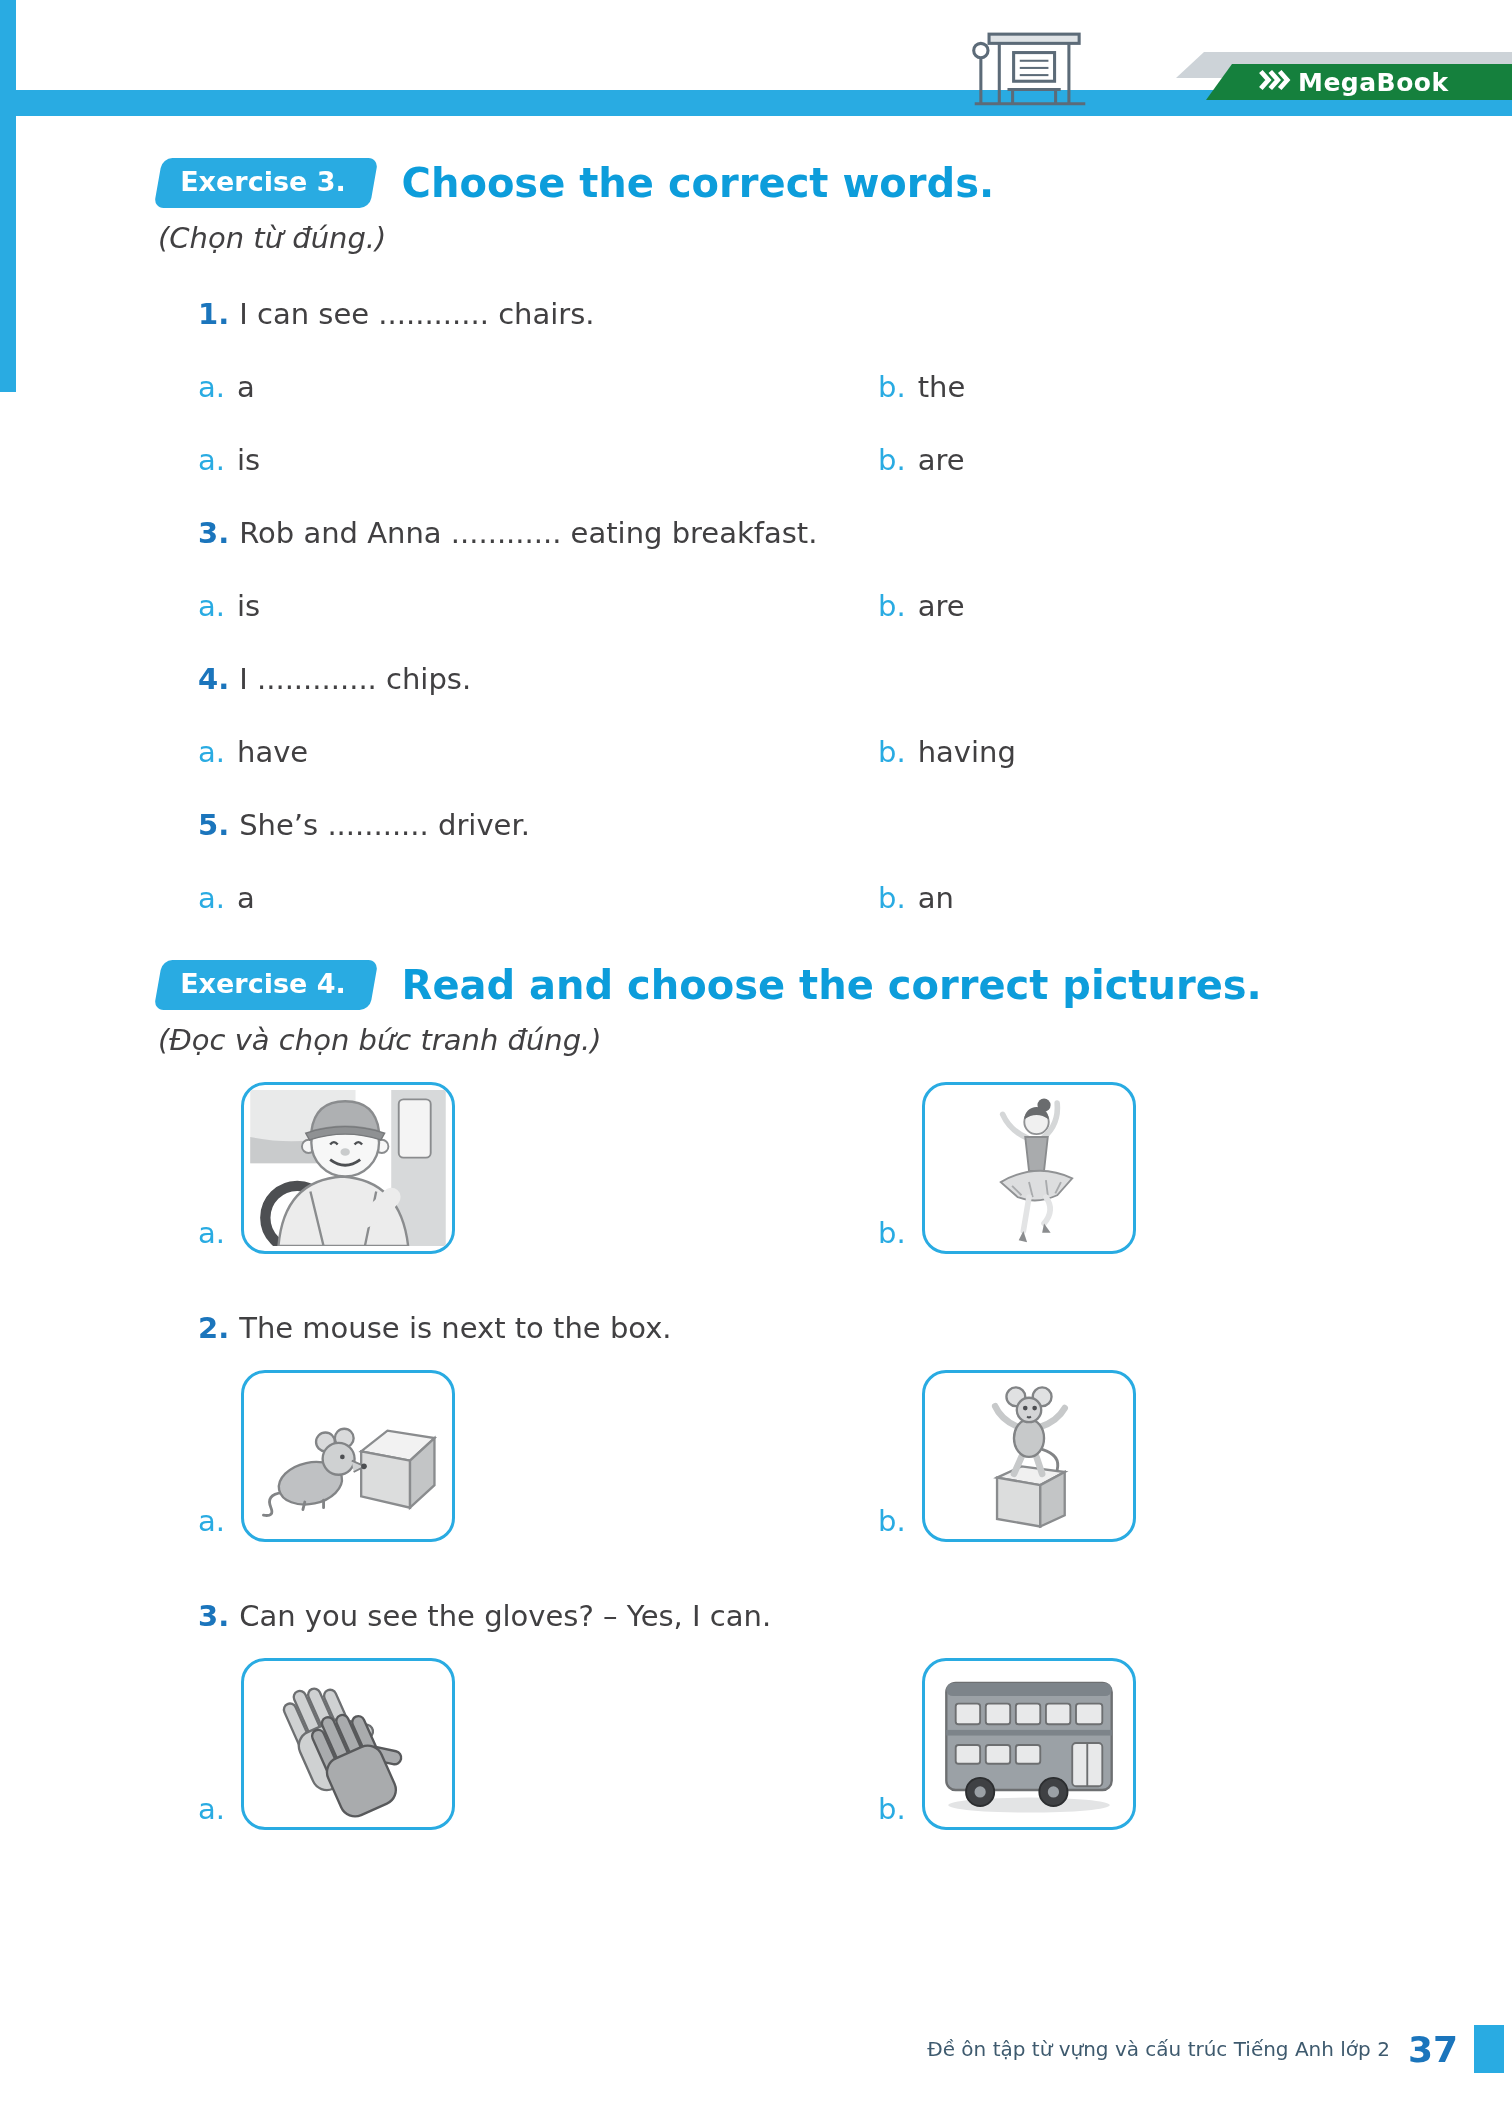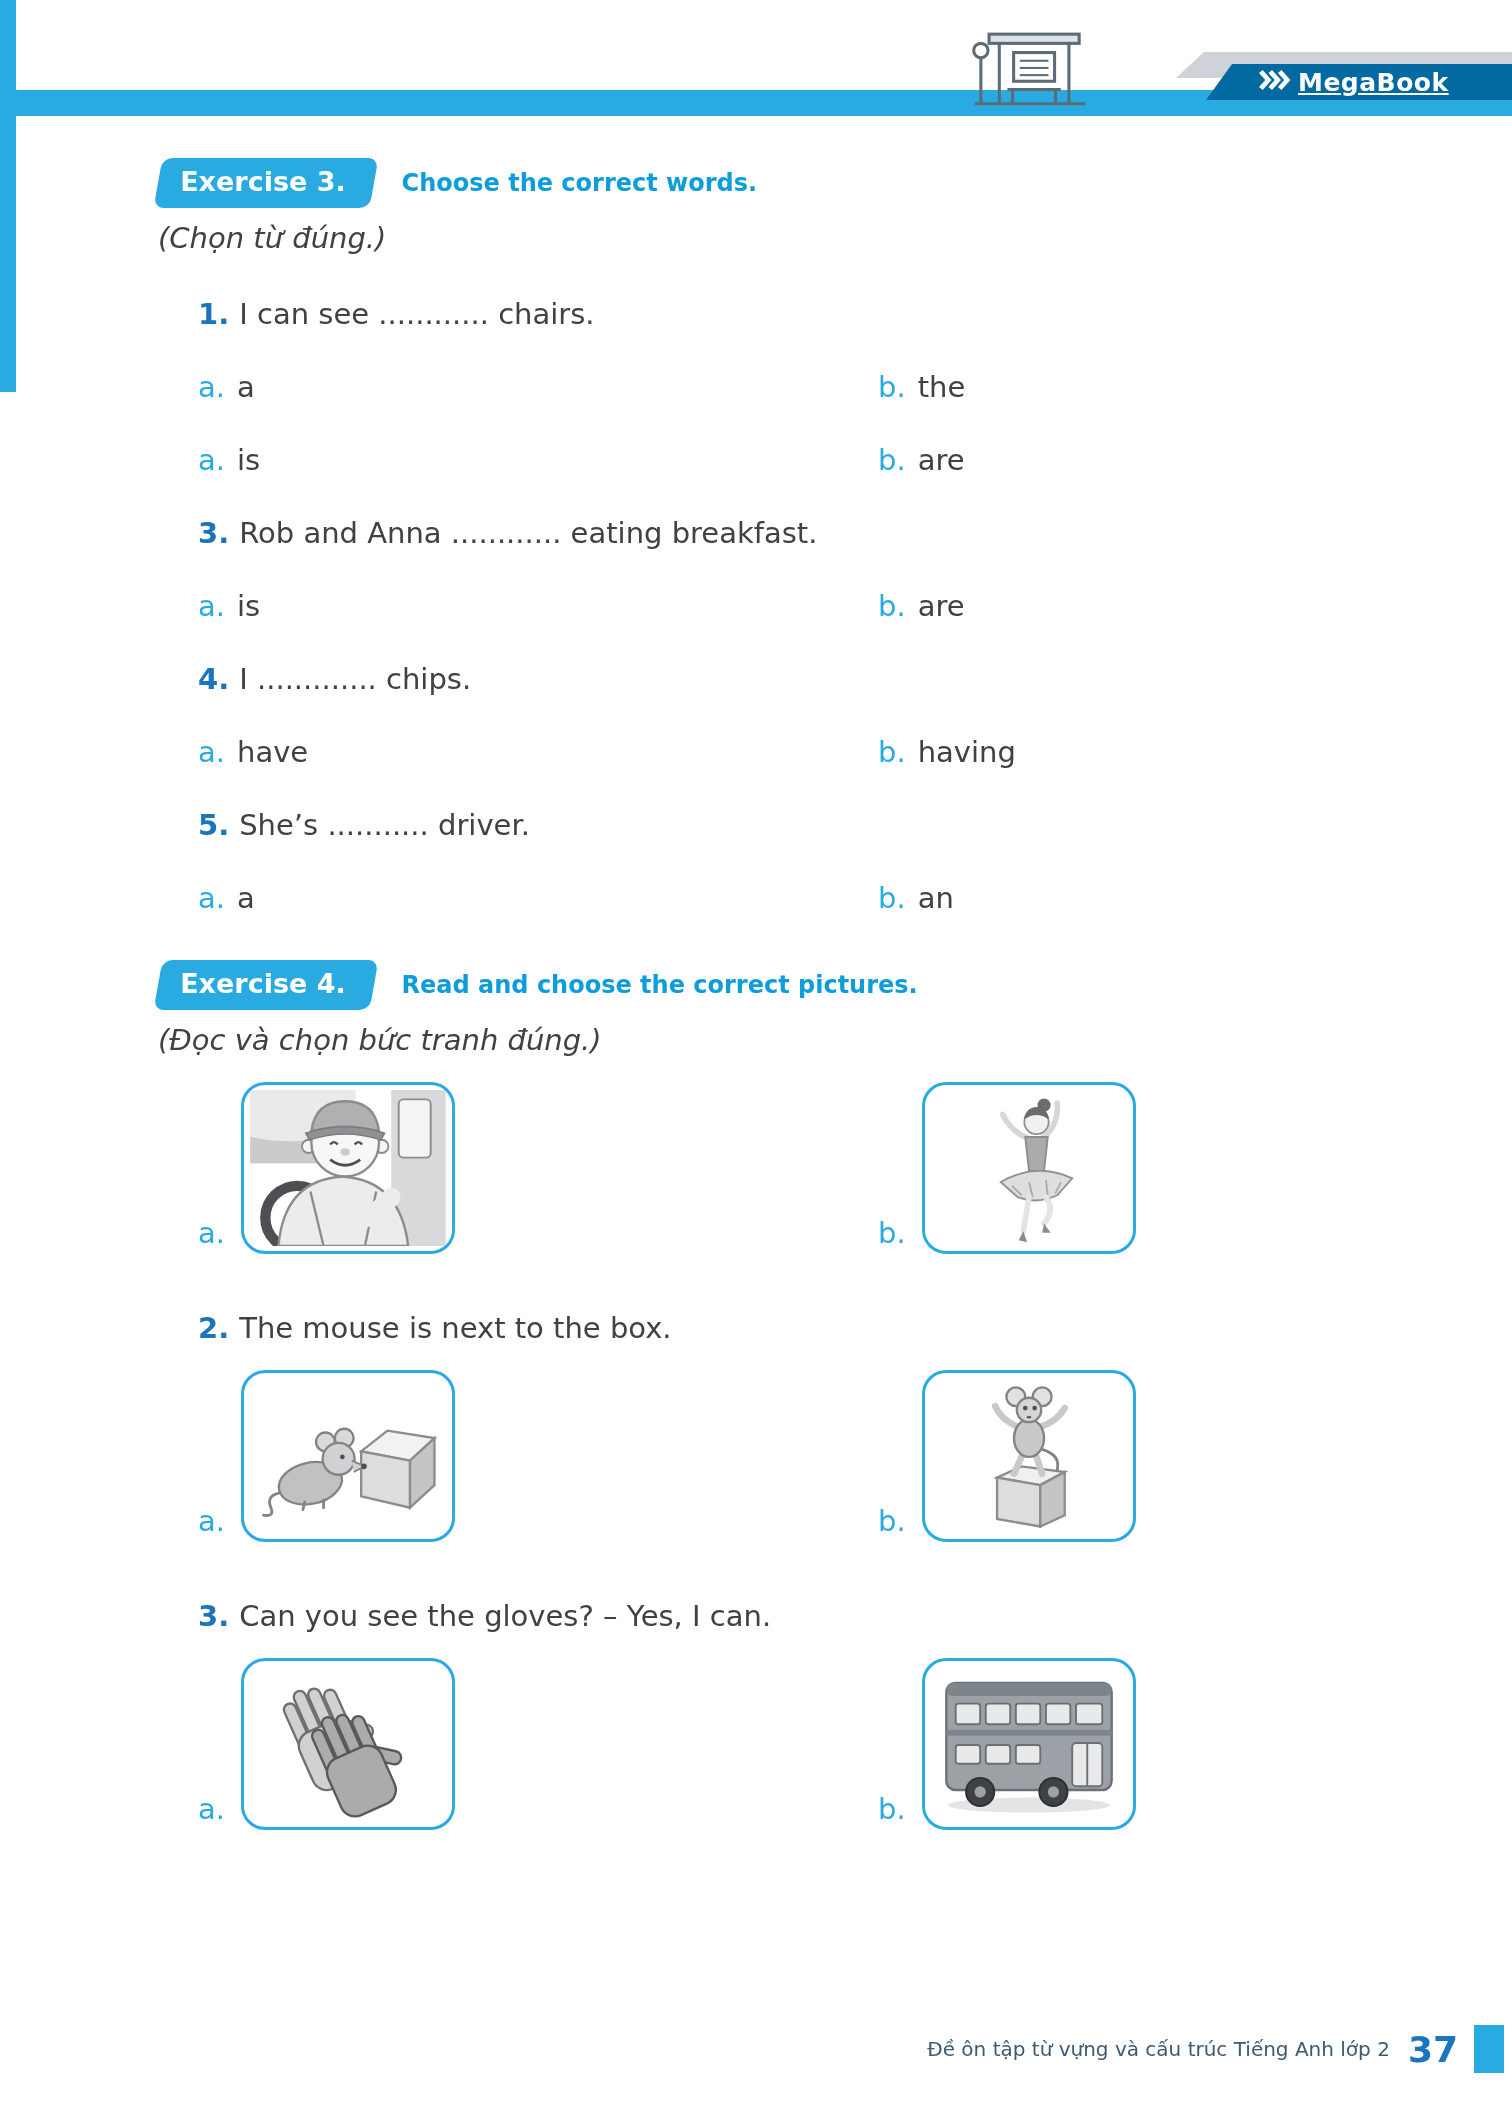--- a/index.html
+++ b/index.html
@@ -26,26 +26,25 @@
   }
   .banner-gray {
     position: absolute; top:52px; right:0;
     width: 336px; height: 26px;
     background: #cdd3d8;
     clip-path: polygon(28px 0, 100% 0, 100% 100%, 0 100%);
   }
   .banner-cyan {
     position: absolute; top:64px; right:0;
     width: 306px; height: 36px;
-    background: #0369a1;
+    background: #15803d;
     clip-path: polygon(26px 0, 100% 0, 100% 100%, 0 100%);
     display: flex; align-items: center;
     padding-left: 52px;
     color: #fff;
-    text-decoration: underline;
   }
   .brand-name { font-size: 25px; font-weight: bold; letter-spacing: 0.5px; margin-left: 6px; }
   .busstop { position: absolute; left: 968px; top: 28px; z-index: 2; }
   
   .content {
     position: absolute; left: 158px; top: 158px;
     width: 1215px;
     color: #414042;
     font-size: 29px;
     line-height: 36px;
@@ -53,21 +52,21 @@
   .ex-header { display: flex; align-items: center; }
   .ex-badge {
     background: #29abe2; color: #fff;
     font-weight: bold; font-size: 27px;
     padding: 6px 28px 8px 22px;
     border-radius: 10px;
     transform: skewX(-10deg);
   }
   .ex-badge span { display: inline-block; transform: skewX(10deg); }
   .ex-title {
-    color: #0d9ddb; font-weight: bold; font-size: 24px;
+    color: #0d9ddb; font-weight: bold; font-size: 40px;
     margin-left: 28px;
   }
   .ex-subtitle { font-style: italic; margin-top: 12px; }
   .question { margin-top: 37px; padding-left: 40px; }
   .question.first { margin-top: 40px; }
   .question.after-pics { margin-top: 56px; }
   .qnum { color: #1b75bc; font-weight: bold; margin-right: 10px; }
   .options { display: flex; margin-top: 37px; padding-left: 40px; }
   .option-a { width: 680px; }
   .opt-letter { color: #29abe2; margin-right: 12px; }

